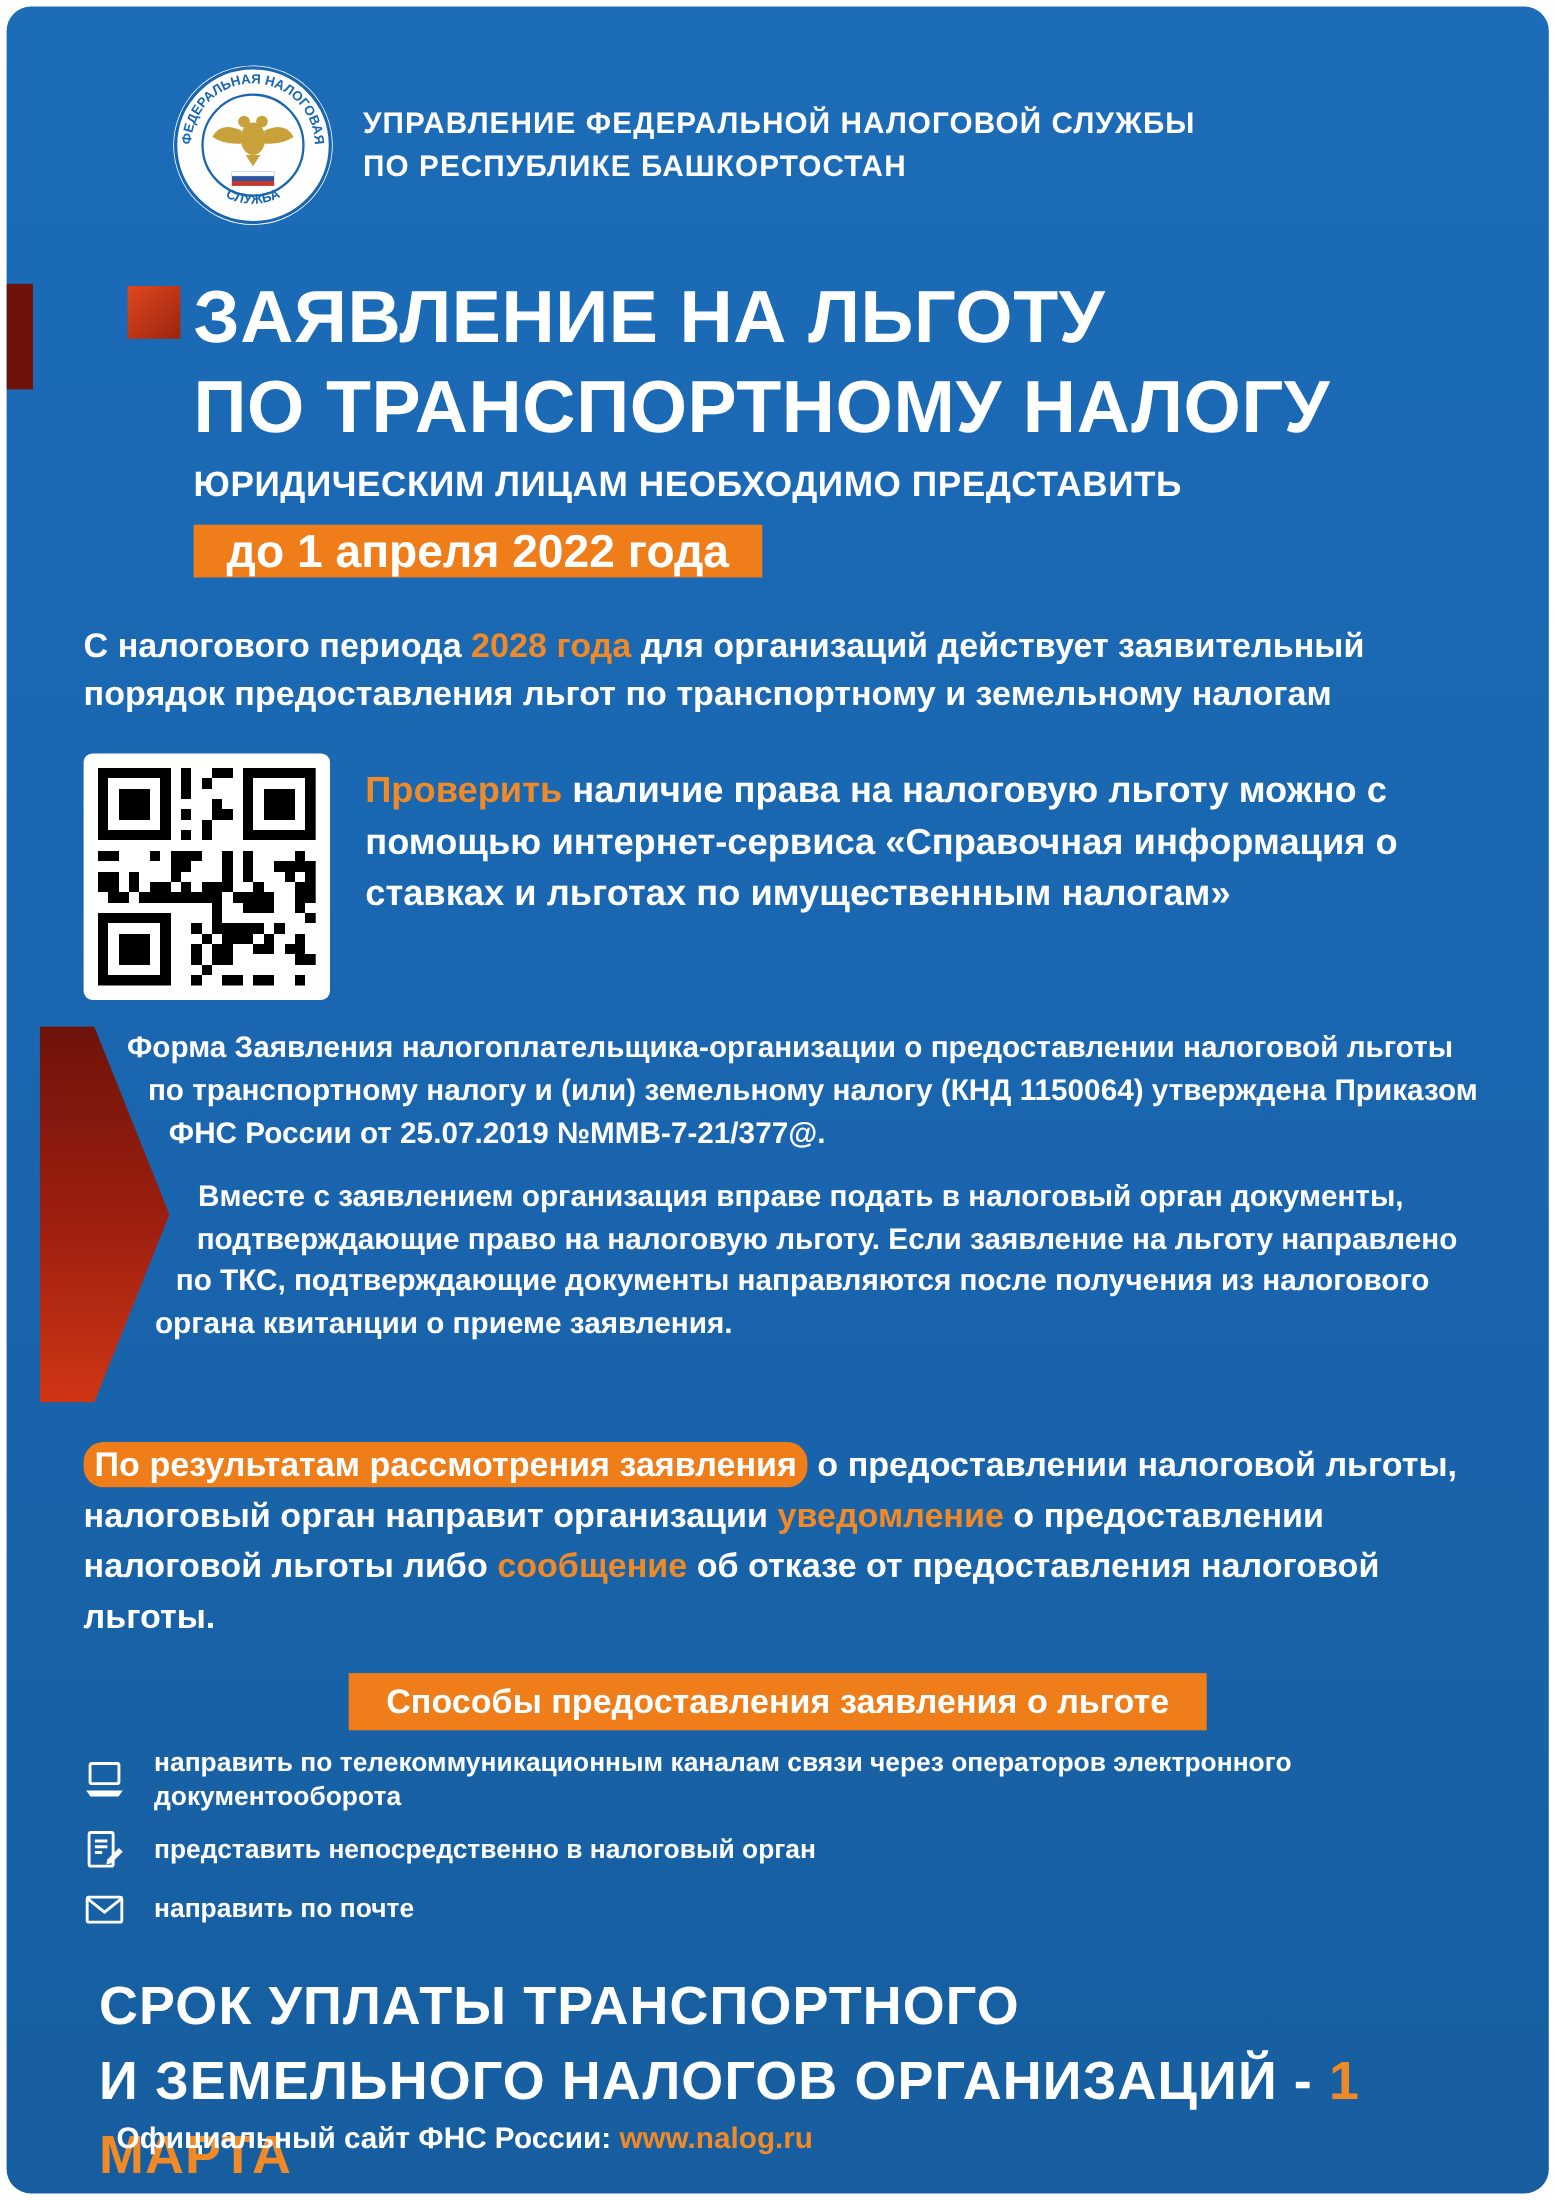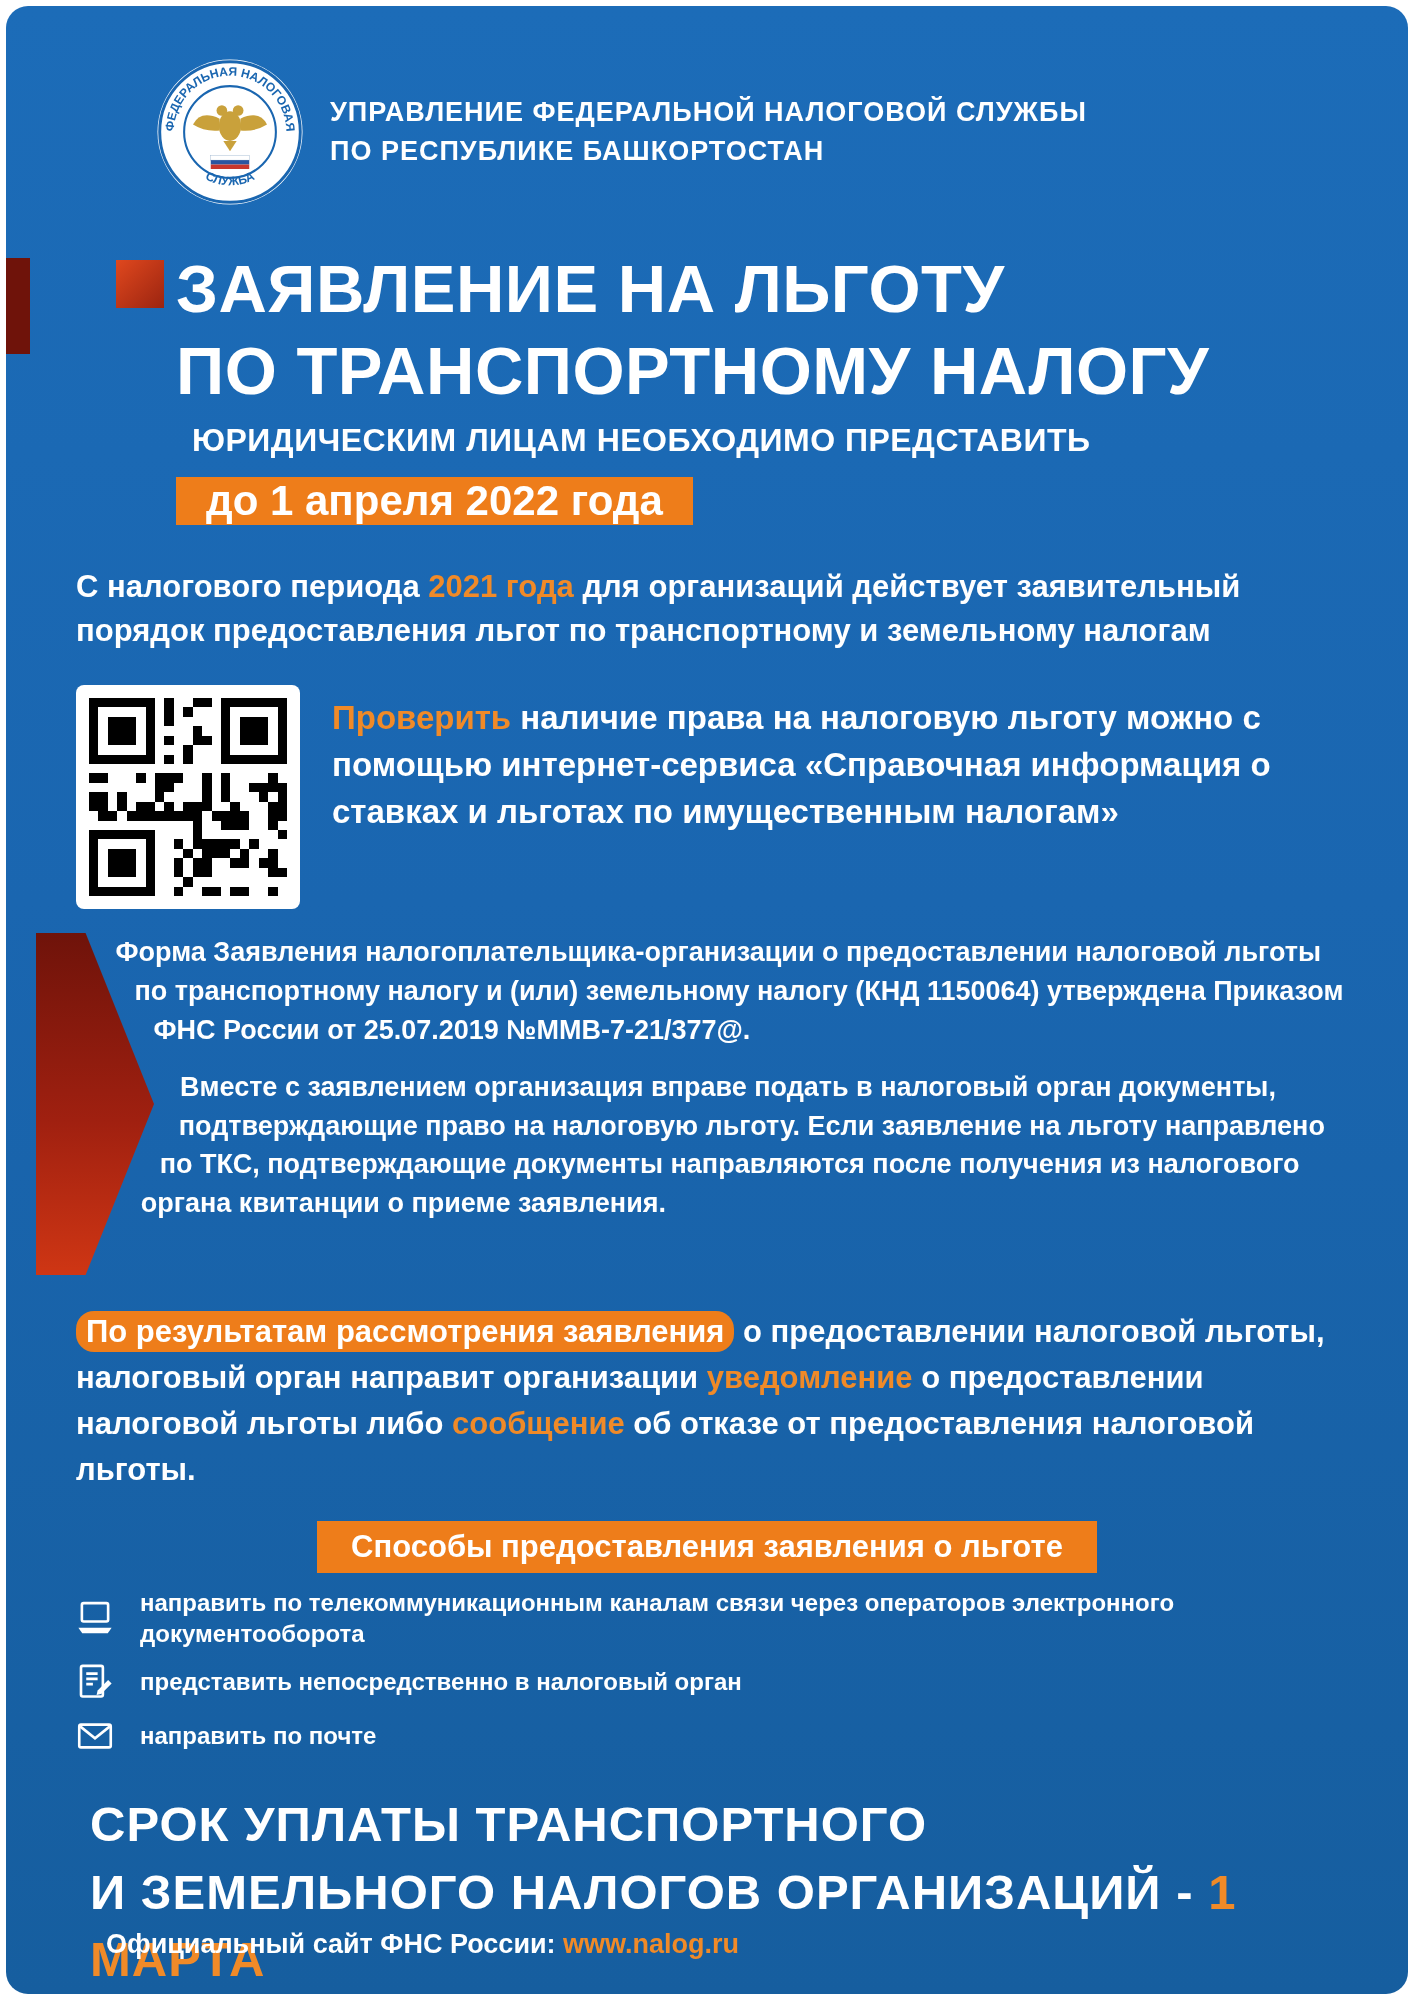--- a/index.html
+++ b/index.html
@@ -12,21 +12,21 @@
   
   .header{display:flex;align-items:center;padding:52px 40px 0 150px;}
   .emblem{width:148px;height:148px;flex:0 0 148px;}
   .org-name{margin-left:26px;font-weight:bold;font-size:27px;letter-spacing:1px;line-height:1.45;}
   
   .title-block{position:relative;margin-top:42px;padding-left:170px;}
   .red-bar{position:absolute;left:0;top:10px;width:24px;height:96px;background:#6f130a;}
   .red-square{position:absolute;left:110px;top:12px;width:48px;height:48px;
     background:linear-gradient(135deg,#e0481e 0%,#9b2410 100%);}
   .title-line{font-size:67px;font-weight:bold;line-height:82px;letter-spacing:0.5px;}
-  .subtitle{font-size:32px;font-weight:bold;margin-top:10px;letter-spacing:0.5px;margin-left:16px;}
+  .subtitle{font-size:32px;font-weight:bold;margin-top:10px;letter-spacing:0.5px;}
   .badge{display:inline-block;margin-top:18px;background:#ee7d1a;color:#fff;
     font-size:42px;font-weight:bold;padding:0 30px;}
   
   .intro{margin:40px 64px 0 70px;font-size:31px;font-weight:bold;line-height:1.42;}
   .orange-text{color:#f08a28;}
   
   .qr-row{display:flex;align-items:flex-start;margin:32px 56px 0 70px;gap:32px;}
   .qr-box{background:#ffffff;border-radius:8px;padding:13px;flex:0 0 224px;width:224px;height:224px;}
   .qr-box svg{width:198px;height:198px;display:block;}
   .qr-text{font-size:33px;font-weight:bold;line-height:1.42;padding-top:10px;}
@@ -99,21 +99,21 @@
   <div class="title-block">
     <div class="red-bar"></div>
     <div class="red-square"></div>
     <div class="title-line">ЗАЯВЛЕНИЕ НА ЛЬГОТУ</div>
     <div class="title-line">ПО ТРАНСПОРТНОМУ НАЛОГУ</div>
     <div class="subtitle">ЮРИДИЧЕСКИМ ЛИЦАМ НЕОБХОДИМО ПРЕДСТАВИТЬ</div>
     <div><span class="badge">до 1 апреля 2022 года</span></div>
   </div>
 
   <div class="intro">
-    <span>С налогового периода </span><span class="orange-text">2021 года</span><span> для организаций действует заявительный порядок предоставления льгот по транспортному и земельному налогам</span>
+    <span>С налогового периода </span><span class="orange-text">2028 года</span><span> для организаций действует заявительный порядок предоставления льгот по транспортному и земельному налогам</span>
   </div>
 
   <div class="qr-row">
     <div class="qr-box">
       <svg viewBox="0 0 21 21" fill="#000000" shape-rendering="crispEdges">
           <rect x="8" y="0" width="1" height="1"></rect>
           <rect x="11" y="0" width="1" height="1"></rect>
           <rect x="12" y="0" width="1" height="1"></rect>
           <rect x="8" y="1" width="1" height="1"></rect>
           <rect x="10" y="1" width="1" height="1"></rect>

